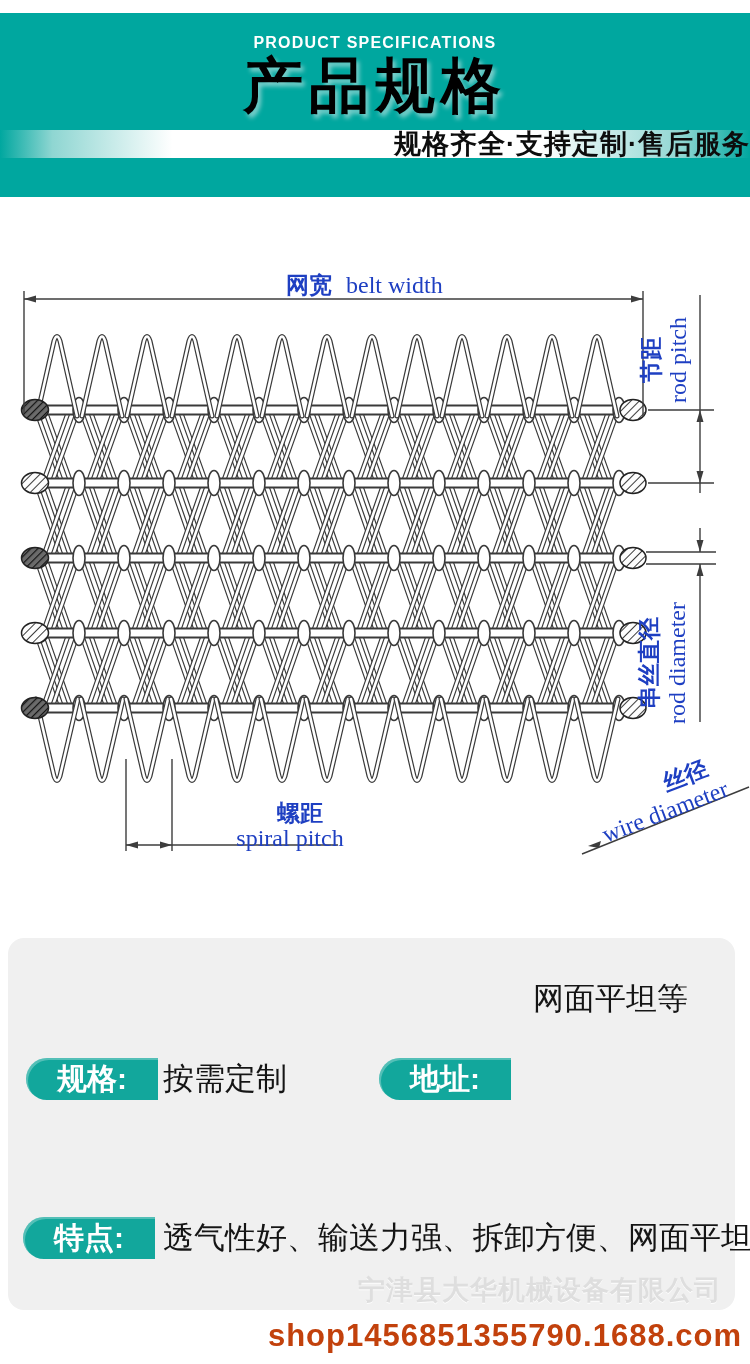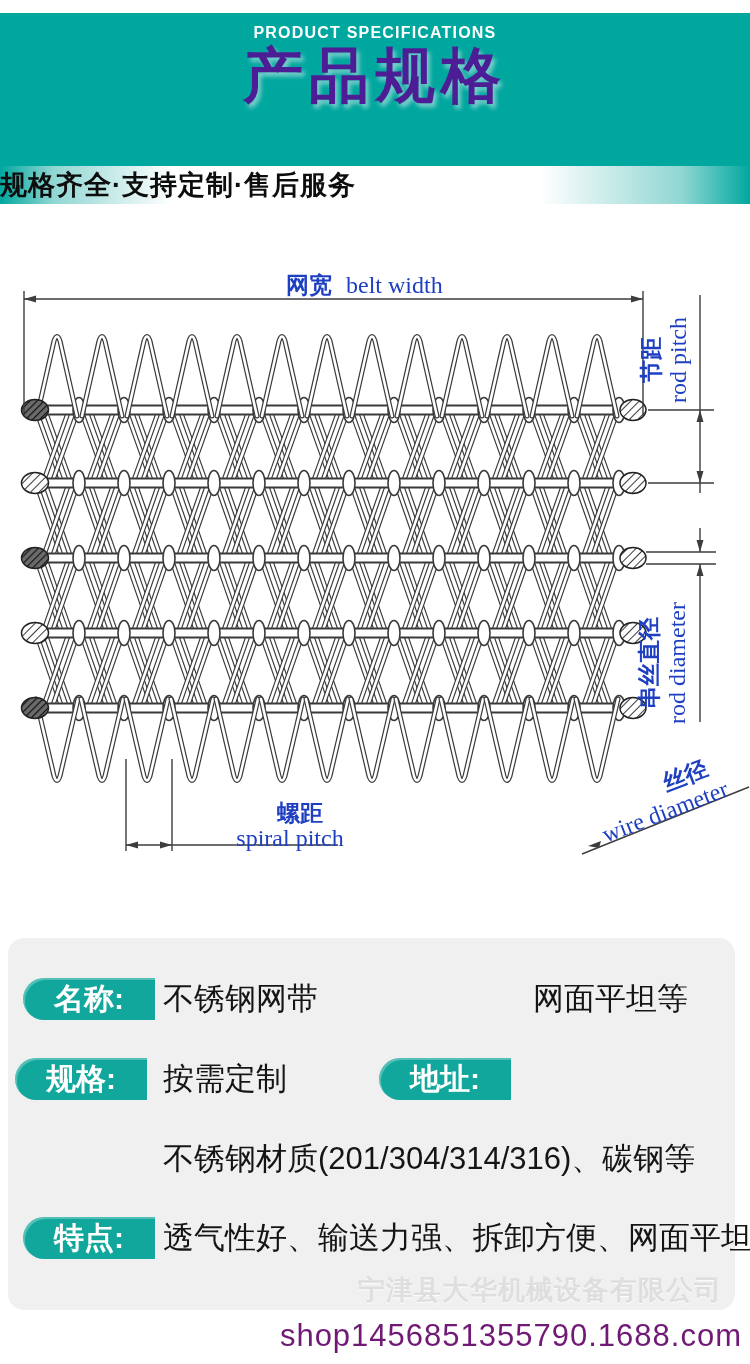--- a/index.html
+++ b/index.html
@@ -1,49 +1,49 @@
 <!DOCTYPE html>
 <html><head>
 <meta charset="utf-8">
 <style>
   html,body{margin:0;padding:0;background:#fff;}
   .page{position:relative;width:750px;height:1364px;background:#fff;overflow:hidden;
         font-family:"Liberation Sans",sans-serif;}
   
   .top-strip{position:absolute;top:0;left:0;width:750px;height:13px;background:#fff;}
   .banner{position:absolute;top:13px;left:0;width:750px;height:184px;background:#00a79f;}
-  .eyebrow{margin:0;padding-top:11px;text-align:center;color:#fff;
+  .eyebrow{margin:0;padding-top:21px;text-align:center;color:#fff;
            font-size:16px;font-weight:700;letter-spacing:1.2px;}
-  .title{margin:4px 0 0;text-align:center;color:#4c1d95;font-size:60px;font-weight:700;
+  .title{margin:4px 0 0;text-align:center;color:#000000;font-size:60px;font-weight:700;
          letter-spacing:6px;line-height:1.0;
          text-shadow:3px 4px 4px rgba(225,241,240,.55);}
-  .tagline-band{position:absolute;top:117px;left:0;width:750px;height:38px;
+  .tagline-band{position:absolute;top:117px;left:0;width:750px;height:28px;
     background:linear-gradient(90deg,#00a79f 0%,#8fd6d2 7%,#ffffff 23%,#ffffff 72%,#8fd6d2 91%,#00a79f 100%);
-    display:flex;align-items:center;justify-content:flex-start;margin-top:36px;}
+    display:flex;align-items:center;justify-content:flex-end;}
   .tagline{color:#0d0d0d;font-size:27px;font-weight:700;letter-spacing:1px;}
   
   .diagram{position:absolute;top:225px;left:0;width:648px;height:660px;}
   .dim{stroke:#3d3d3d;stroke-width:1.4;fill:none;}
   .arr{fill:#3d3d3d;stroke:none;}
   .dlab{fill:#1e3fc2;font-family:"Liberation Serif",serif;font-weight:700;font-size:23px;}
   .dlab-en{fill:#1e3fc2;font-family:"Liberation Serif",serif;font-weight:400;font-size:24px;}
   
   .spec-card{position:absolute;top:938px;left:8px;width:727px;height:372px;
              background:#f0f0f0;border-radius:16px;}
   .pill{position:absolute;width:132px;height:42px;background:#12a79c;
         border-radius:21px 0 0 21px;color:#fff;font-size:30px;font-weight:700;
         display:flex;align-items:center;justify-content:center;
         box-shadow:inset 2px 2px 0 rgba(255,255,255,.28);}
   .val{position:absolute;height:42px;line-height:42px;color:#151515;
        font-size:31px;font-weight:500;white-space:nowrap;}
   .watermark-company{position:absolute;right:13px;bottom:2px;color:#dedede;
        font-size:27px;font-weight:700;letter-spacing:1px;white-space:nowrap;
        text-shadow:0 1px 0 rgba(255,255,255,.8);}
-  .watermark-shop{position:absolute;top:1318px;right:8px;color:#701a75;
-       font-size:31px;font-weight:400;letter-spacing:1px;white-space:nowrap;}
+  .watermark-shop{position:absolute;top:1318px;right:8px;color:#c2410c;
+       font-size:31px;font-weight:700;letter-spacing:1px;white-space:nowrap;}
 </style>
 </head>
 <body>
 
 <div class="page">
 
   <div class="top-strip"></div>
 
   <header class="banner">
     <div class="eyebrow">PRODUCT SPECIFICATIONS</div>
@@ -664,29 +664,26 @@
 
       <text class="dlab" x="300" y="596" text-anchor="middle">螺距</text>
       <text class="dlab-en" x="290" y="621" text-anchor="middle">spiral pitch</text>
 
       <text class="dlab" x="688" y="558" text-anchor="middle" transform="rotate(-21 688 558)">丝径</text>
       <text class="dlab-en" x="668" y="594" text-anchor="middle" transform="rotate(-21 668 594)">wire diameter</text>
     </svg>
   </section>
 
   <section class="spec-card">
-    <div class="pill" style="left:15px;top:40px">名称:</div>
-    <div class="val" style="left:155px;top:40px">不锈钢网带</div>
     <div class="val" style="left:525px;top:40px">网面平坦等</div>
 
-    <div class="pill" style="left:7px;top:120px">规格:</div>
+    <div class="pill" style="left:18px;top:120px">规格:</div>
     <div class="val" style="left:155px;top:120px">按需定制</div>
     <div class="pill" style="left:371px;top:120px">地址:</div>
 
-    <div class="val" style="left:155px;top:200px">不锈钢材质(201/304/314/316)、碳钢等</div>
 
     <div class="pill" style="left:15px;top:279px">特点:</div>
     <div class="val" style="left:155px;top:279px">透气性好、输送力强、拆卸方便、网面平坦等</div>
 
     <div class="watermark-company">宁津县大华机械设备有限公司</div>
   </section>
 
   <div class="watermark-shop">shop1456851355790.1688.com</div>
 </div>
 

